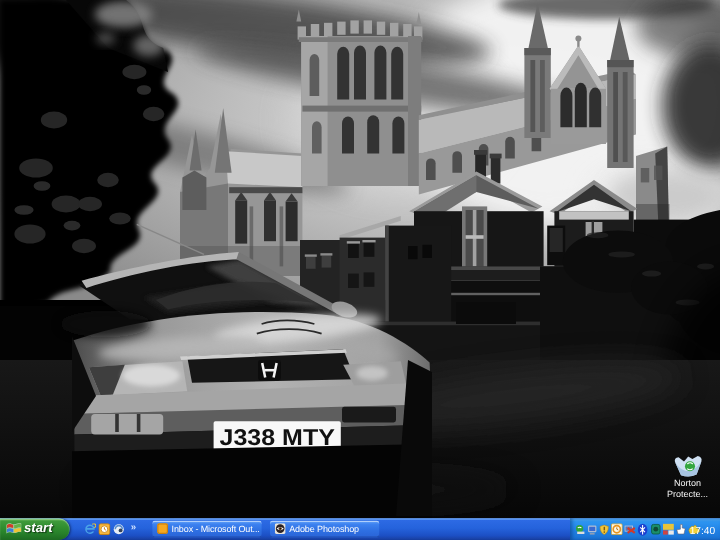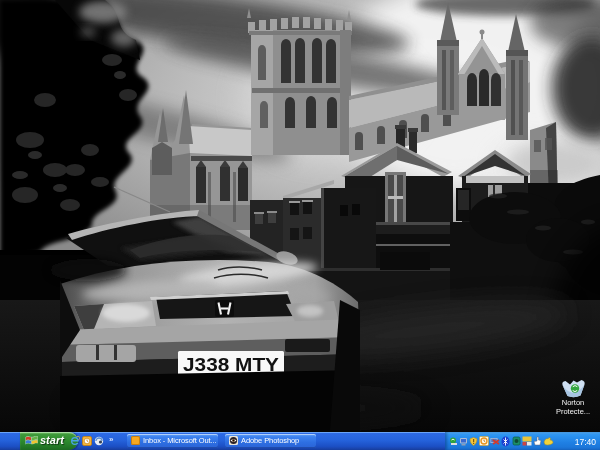--- a/index.html
+++ b/index.html
@@ -2,28 +2,28 @@
 <html><head>
 <meta charset="utf-8">
 <style>
   html,body{margin:0;padding:0;}
   body{width:600px;height:450px;overflow:hidden;background:#000;font-family:"Liberation Sans",sans-serif;}
   #desk{position:relative;width:600px;height:432px;background:#c4b5fd;}
   #bar{position:relative;width:600px;height:18px;background:linear-gradient(to bottom,#4a8cf5 0%,#2d6ae4 8%,#2563dc 45%,#1c4fc4 80%,#1941a5 96%,#123a9a 100%);}
   #bar::before{content:"";position:absolute;top:0;left:0;right:0;height:1px;background:#6aa4f7;}
   #startbtn{position:absolute;left:0;top:0;width:58px;height:18px;border-radius:0 9px 9px 0;
     background:linear-gradient(to bottom,#7ccf6e 0%,#3f9a3b 12%,#2f8d2e 45%,#27802a 70%,#1d6a21 100%);
-    box-shadow:inset 0 1px 1px rgba(255,255,255,.45), 1px 0 2px rgba(0,0,20,.5);margin-left:20px;}
+    box-shadow:inset 0 1px 1px rgba(255,255,255,.45), 1px 0 2px rgba(0,0,20,.5);}
   #startbtn .txt{position:absolute;left:20px;top:2px;color:#fff;font-size:11px;font-weight:bold;font-style:italic;text-shadow:1px 1px 1px rgba(0,0,0,.6);letter-spacing:0px;}
   .qi{position:absolute;top:4px;width:10px;height:10px;}
   .taskbtn{position:absolute;top:2px;height:14px;border-radius:2px;
     background:linear-gradient(to bottom,#68a5f8 0%,#3d82f0 20%,#2e6fe2 60%,#2a63d6 100%);
     box-shadow:inset 0 1px 0 rgba(255,255,255,.5),inset 0 -1px 0 rgba(0,0,40,.25);
     color:#fff;font-size:7.5px;line-height:14px;letter-spacing:-0.1px;white-space:nowrap;overflow:hidden;}
-  #tray{position:absolute;right:0;top:0;width:155px;height:18px;
+  #tray{position:absolute;right:0;top:0;width:125px;height:18px;
     background:linear-gradient(to bottom,#59b1f7 0%,#2e96f2 15%,#1f7fe3 60%,#1a72d4 100%);
     box-shadow:inset 2px 0 3px rgba(0,30,90,.4);}
   #clock{position:absolute;right:4px;top:5px;color:#fff;font-size:8.5px;}
 </style>
 </head>
 <body>
 <div id="desk">
 <svg width="600" height="432" viewBox="0 0 600 432" style="position:absolute;top:0;left:0;">
 <defs>
   <filter id="b2" x="-30%" y="-30%" width="160%" height="160%">

